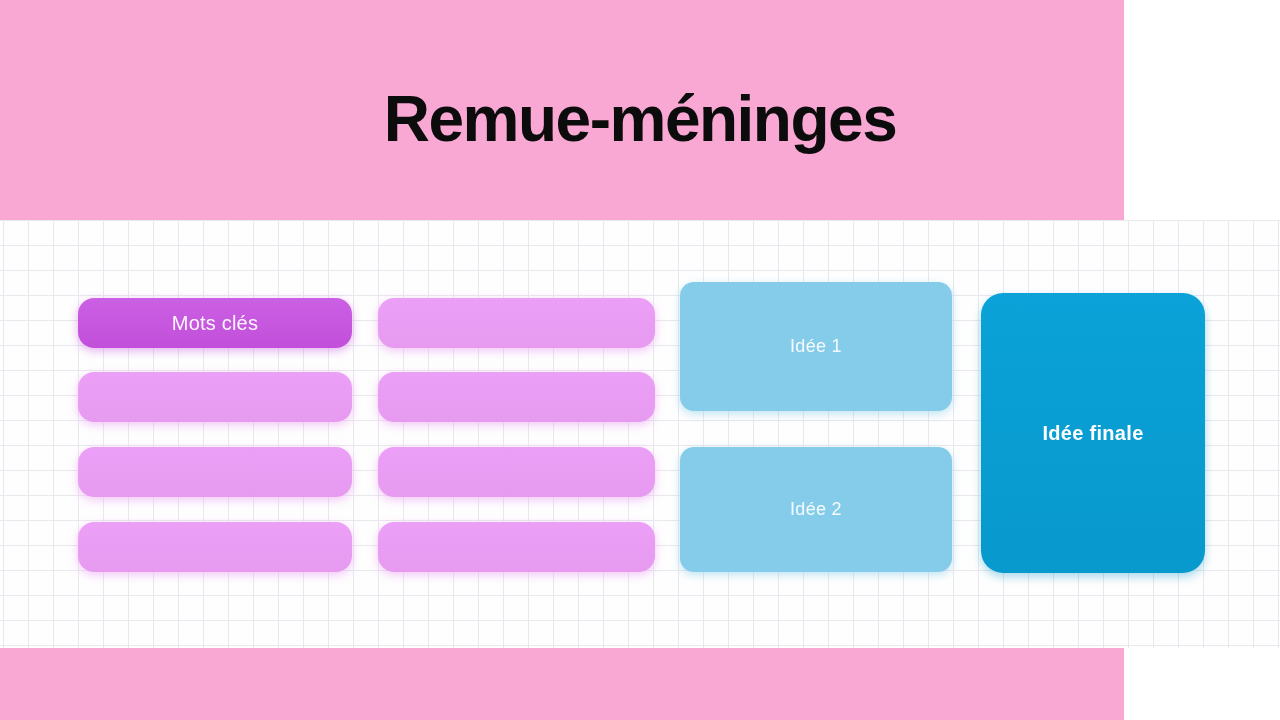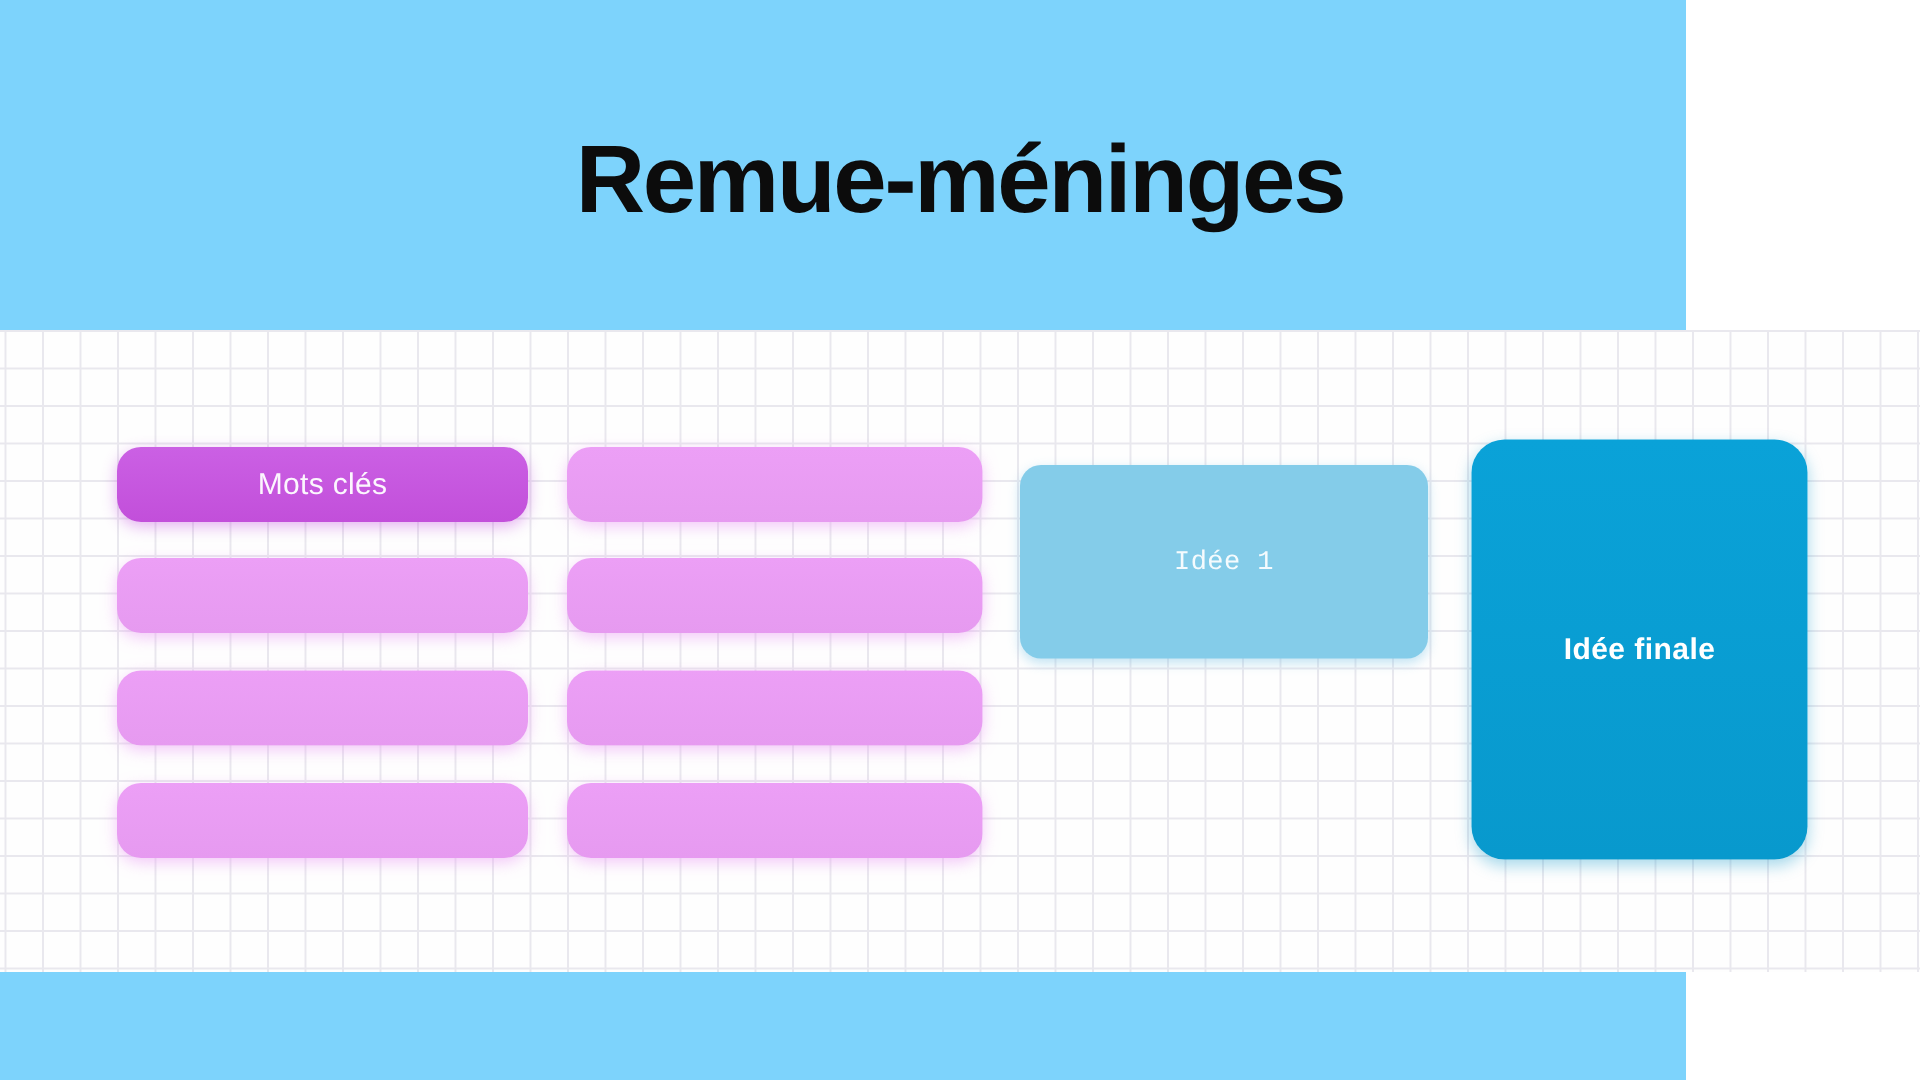--- a/index.html
+++ b/index.html
@@ -8,21 +8,21 @@
     width: 1280px;
     height: 720px;
     overflow: hidden;
     font-family: "Liberation Sans", sans-serif;
   }
 
   .page {
     position: relative;
     width: 1124px;
     height: 720px;
-    background: #7dd3fc;
+    background: #f9a8d4;
   }
 
   .title {
     position: absolute;
     top: 82px;
     left: 0;
     width: 1280px;
     text-align: center;
     font-size: 64px;
     font-weight: 700;
@@ -83,21 +83,21 @@
     left: 680px;
     width: 272px;
     border-radius: 14px;
     background: #84cce9;
     box-shadow: 0 3px 8px rgba(120, 195, 230, 0.45);
     display: flex;
     align-items: center;
     justify-content: center;
     cursor: pointer;
   }
-  .idea-1 { top: 310px; height: 129px; font-family: Liberation Mono, monospace; }
+  .idea-1 { top: 282px; height: 129px; }
   .idea-2 { top: 447px; height: 125px; }
   .idea-label {
     font-size: 18px;
     color: rgba(255, 255, 255, 0.92);
     letter-spacing: 0.3px;
   }
 
   
   .final-card {
     position: absolute;
@@ -151,18 +151,21 @@
   <div class="pill light col2 row3">
     <span class="pill-label"></span>
   </div>
   <div class="pill light col2 row4">
     <span class="pill-label"></span>
   </div>
 
   <div class="idea-card idea-1">
     <span class="idea-label">Idée 1</span>
   </div>
+  <div class="idea-card idea-2">
+    <span class="idea-label">Idée 2</span>
+  </div>
 
   <div class="final-card">
     <span class="final-label">Idée finale</span>
   </div>
 
 </div>
 
 </body></html>

